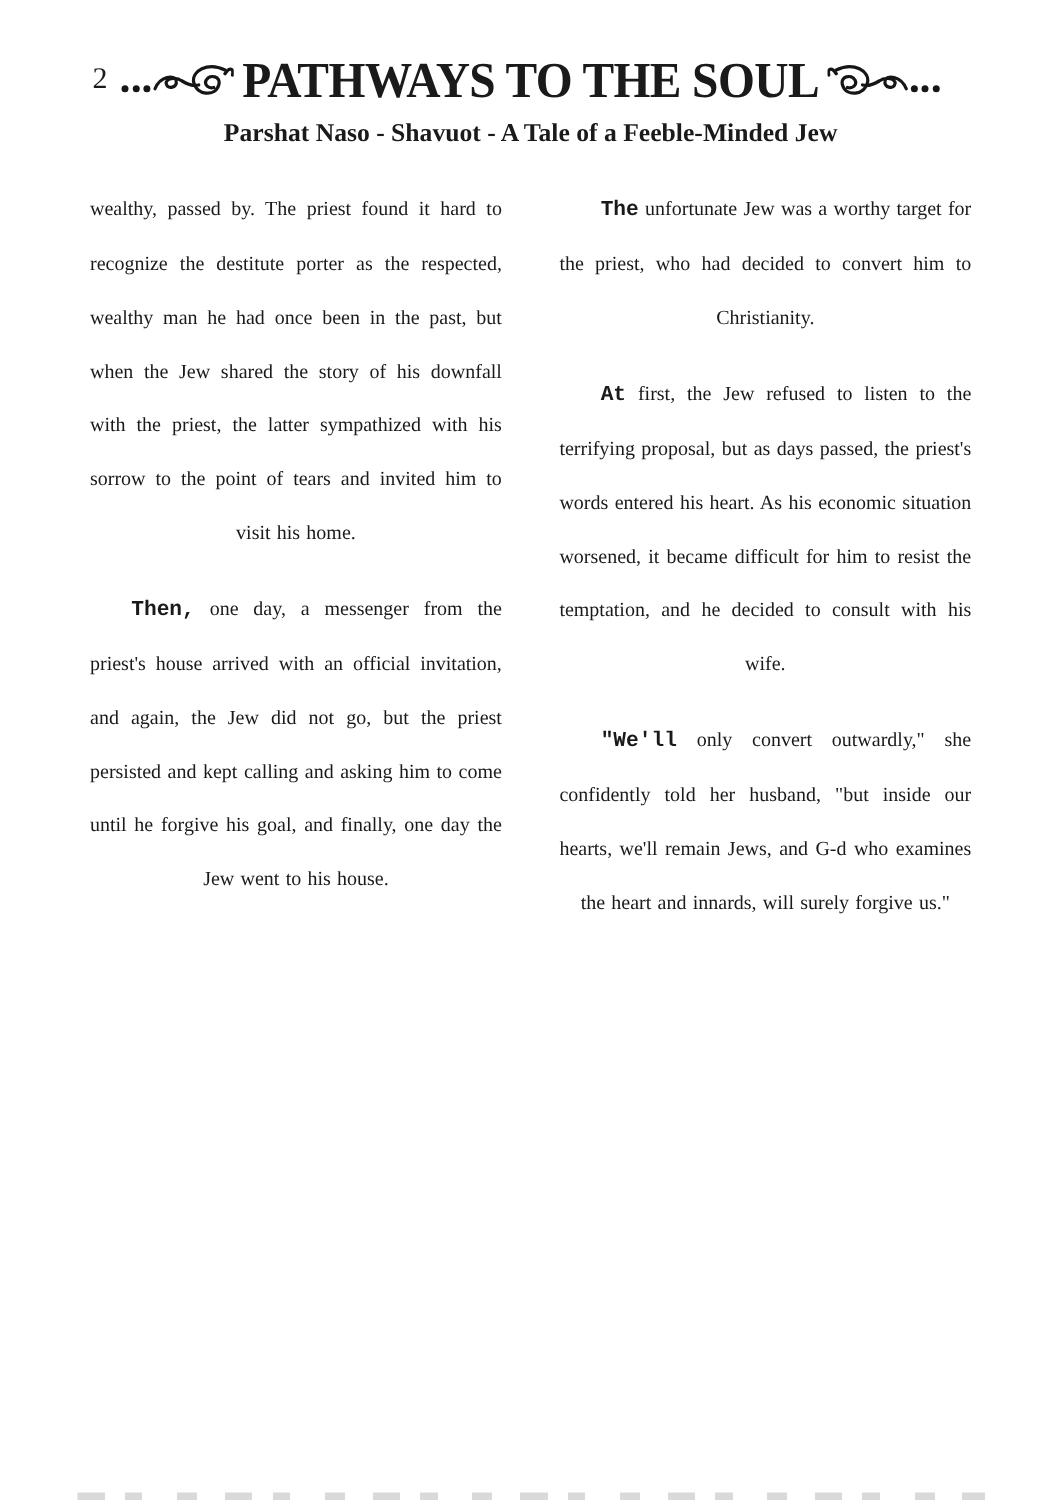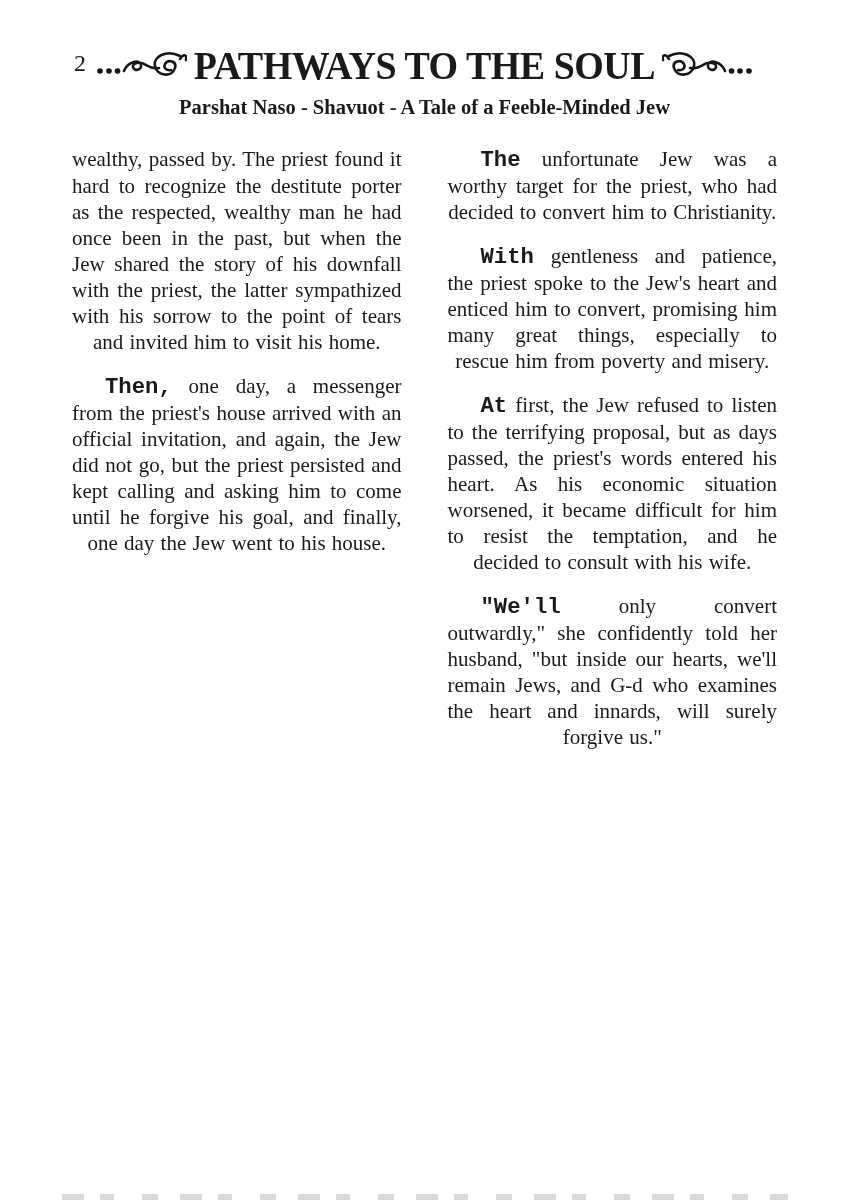--- a/index.html
+++ b/index.html
@@ -53,22 +53,22 @@
 
   
   .columns {
     display: flex;
     gap: 46px;
     margin-top: 27px;
   }
   .col { flex: 1 1 0; min-width: 0; }
   .col p {
     margin: 0 0 18px 0;
-    font-size: 21px;
-    line-height: 26px;
+    font-size: 16px;
+    line-height: 43px;
     text-align: justify;
     text-align-last: center;
     text-indent: 33px;
     word-spacing: 1px;
   }
   .col p.no-indent { text-indent: 0; }
   .lead { font-weight: 700; font-size: 1.06em; font-family: Liberation Mono, monospace; }
 
   
   .cutoff-strip {
@@ -133,21 +133,20 @@
 
     <main class="columns">
 
       <section class="col">
         <p class="no-indent"><b class="lead"></b> <span>wealthy, passed by. The priest found it hard to recognize the destitute porter as the respected, wealthy man he had once been in the past, but when the Jew shared the story of his downfall with the priest, the latter sympathized with his sorrow to the point of tears and invited him to visit his home.</span></p>
         <p><b class="lead">Then,</b> <span>one day, a messenger from the priest's house arrived with an official invitation, and again, the Jew did not go, but the priest persisted and kept calling and asking him to come until he forgive his goal, and finally, one day the Jew went to his house.</span></p>
       </section>
 
       <section class="col">
         <p><b class="lead">The</b> <span>unfortunate Jew was a worthy target for the priest, who had decided to convert him to Christianity.</span></p>
-        <p><b class="lead">With</b> <span>gentleness and patience, the priest spoke to the Jew's heart and enticed him to convert, promising him many great things, especially to rescue him from poverty and misery.</span></p>
         <p><b class="lead">At</b> <span>first, the Jew refused to listen to the terrifying proposal, but as days passed, the priest's words entered his heart. As his economic situation worsened, it became difficult for him to resist the temptation, and he decided to consult with his wife.</span></p>
         <p><b class="lead">"We'll</b> <span>only convert outwardly," she confidently told her husband, "but inside our hearts, we'll remain Jews, and G-d who examines the heart and innards, will surely forgive us."</span></p>
       </section>
 
     </main>
   </div>
 
   <div class="cutoff-strip"></div>
 </div>
 

